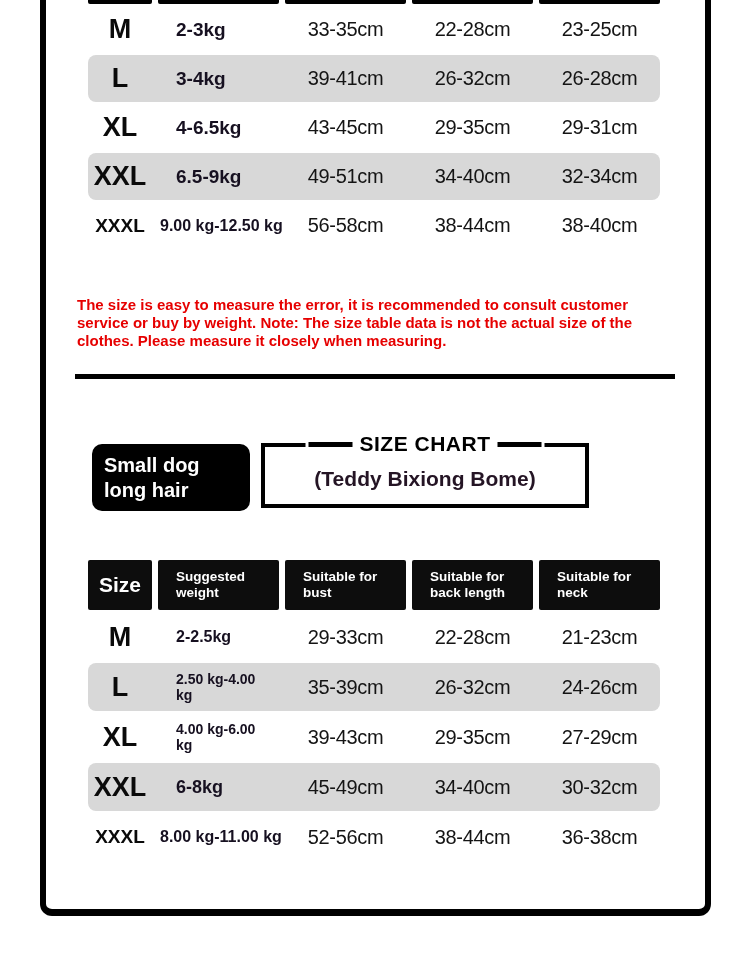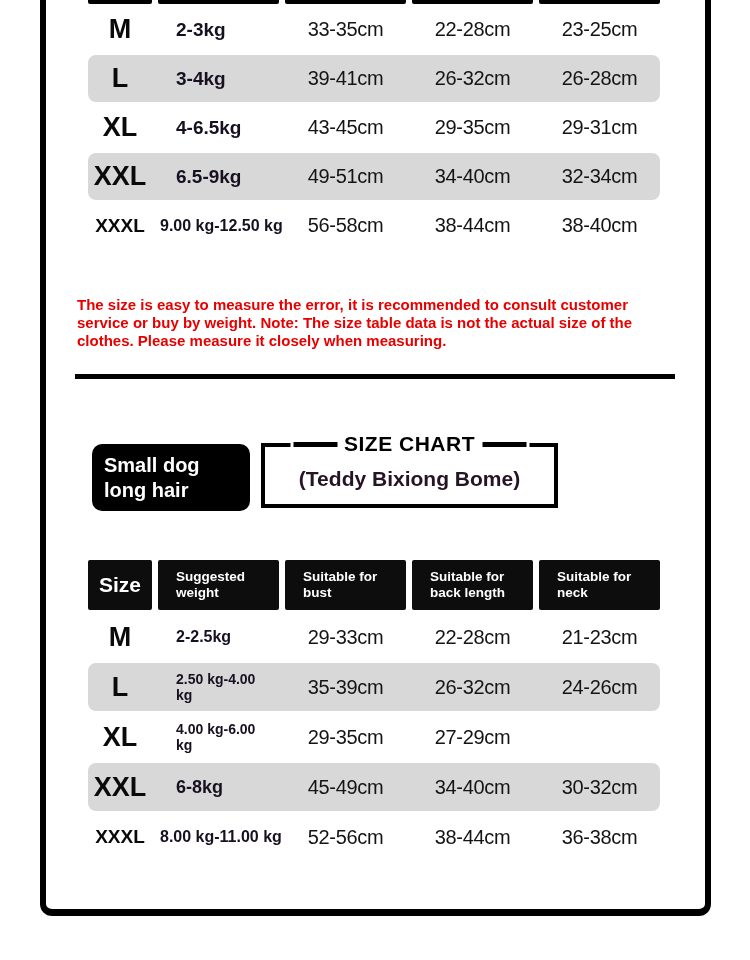--- a/index.html
+++ b/index.html
@@ -59,21 +59,21 @@
   .divider { position:absolute; top:374px; left:29px; width:600px; height:5px; background:#000; }
 
   
   .badge {
     position:absolute; top:444px; left:46px; width:158px; height:67px;
     background:#000; border-radius:10px; color:#fff;
     font-weight:bold; font-size:20px; line-height:25px;
     display:flex; align-items:center; padding-left:12px; white-space:pre-line;
   }
   .chart-box {
-    position:absolute; top:443px; left:215px; width:297px; height:65px;
+    position:absolute; top:443px; left:215px; width:328px; height:65px;
     border:4px solid #000; background:#fff;
   }
   .chart-title {
     position:absolute; top:-15px; left:50%; transform:translateX(-50%);
     background:#fff; padding:0 3px; display:flex; align-items:center; gap:7px; white-space:nowrap;
   }
   .chart-title .dash { width:44px; height:5px; background:#000; }
   .chart-title .t { font-weight:bold; font-size:21px; letter-spacing:0.5px; color:#000; }
   .chart-sub {
     position:absolute; inset:0; display:flex; align-items:center; justify-content:center;
@@ -207,20 +207,21 @@
             <div class="cell c-val">35-39cm</div>
             <div class="cell c-val">26-32cm</div>
             <div class="cell c-val">24-26cm</div>
           </div>
         </div>
         <div class="row">
           <div class="grid">
             <div class="cell c-size">XL</div>
             <div class="cell c-weight w14">4.00 kg-6.00
 kg</div>
+            <div class="cell c-val">39-43cm</div>
             <div class="cell c-val">29-35cm</div>
             <div class="cell c-val">27-29cm</div>
           </div>
         </div>
         <div class="row gray">
           <div class="grid">
             <div class="cell c-size">XXL</div>
             <div class="cell c-weight w18">6-8kg</div>
             <div class="cell c-val">45-49cm</div>
             <div class="cell c-val">34-40cm</div>

